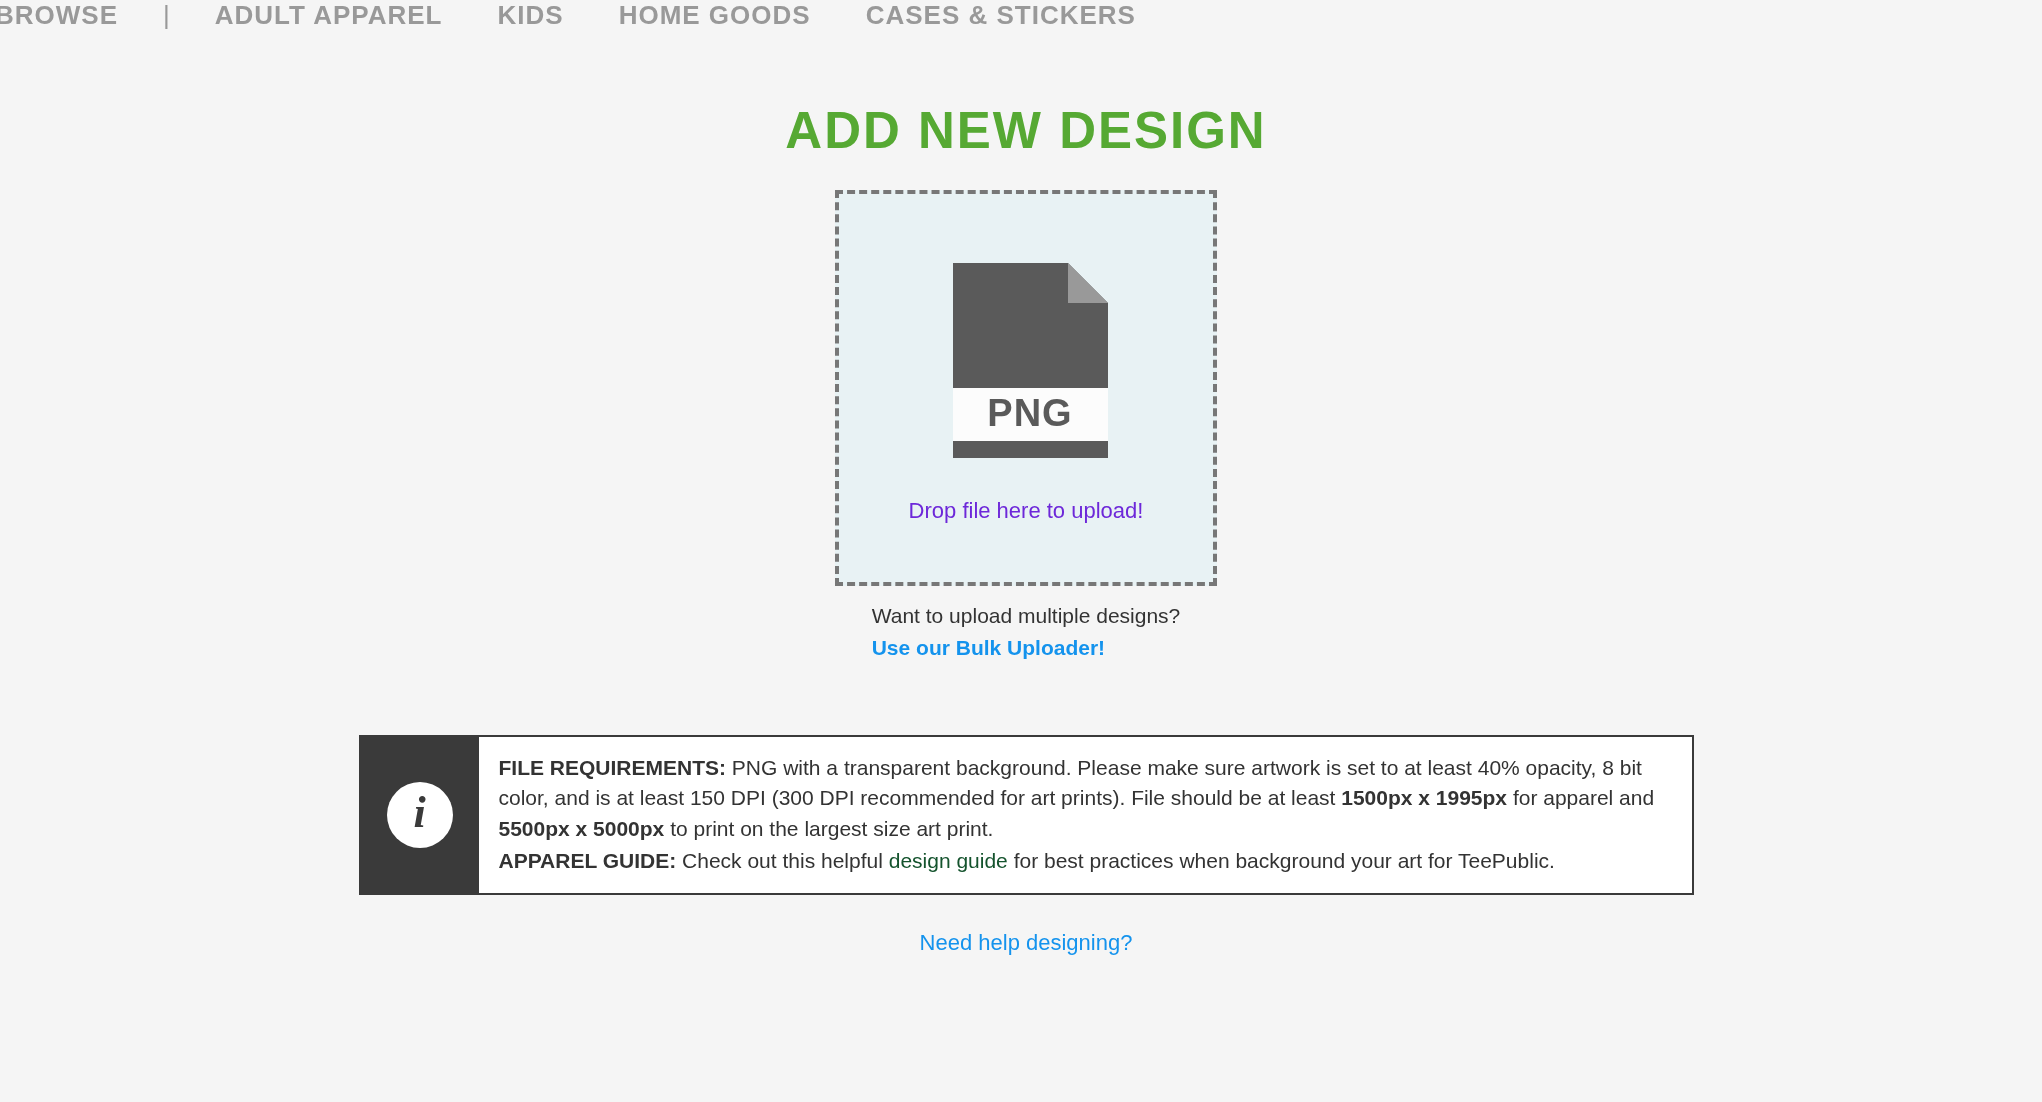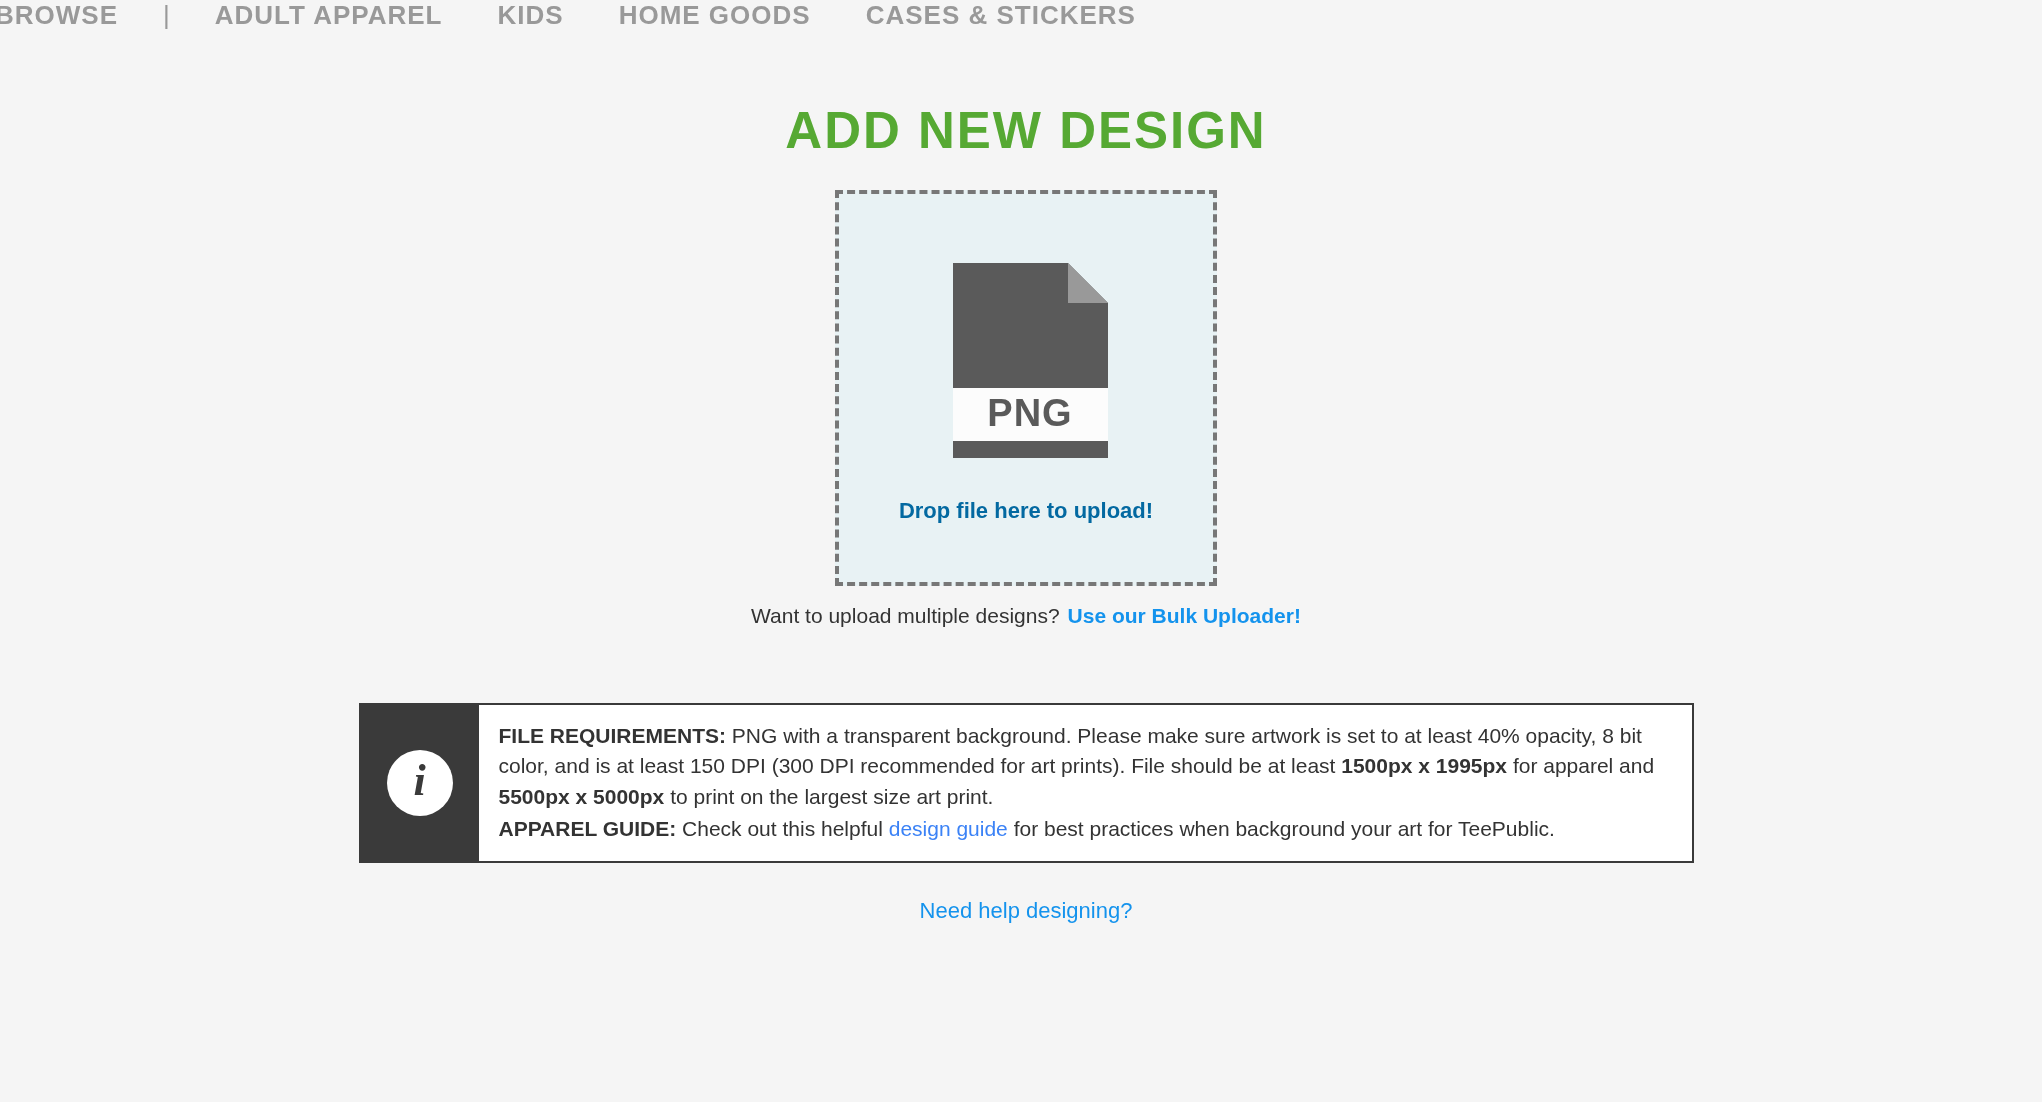--- a/index.html
+++ b/index.html
@@ -110,29 +110,30 @@
       color: #5a5a5a;
       letter-spacing: 1px;
     }
     .file-bottom-bar {
       width: 155px;
       height: 17px;
       background-color: #5a5a5a;
     }
     .dropzone-text {
       font-size: 22px;
-      font-weight: 700;
-      color: #0369a1;
+      font-weight: 400;
+      color: #6d28d9;
       margin-bottom: 10px;
     }
     .bulk-row {
       display: flex;
       gap: 8px;
       margin-top: 18px;
       font-size: 21px;
+      flex-direction: column;
     }
     .bulk-prompt {
       color: #333333;
     }
     .bulk-link {
       color: #1493ed;
       cursor: pointer;
       font-weight: bold;
     }
     .info-box {
@@ -174,21 +175,21 @@
       color: #333333;
       line-height: 1.45;
     }
     .info-text-col p {
       margin: 2px;
     }
     .bold {
       font-weight: 700;
     }
     .link-inline {
-      color: #3b82f6;
+      color: #14532d;
       cursor: pointer;
     }
     .help-link {
       margin-top: 35px;
       font-size: 22px;
       color: #1493ed;
       cursor: pointer;
       text-align: center;
     }
   </style>

